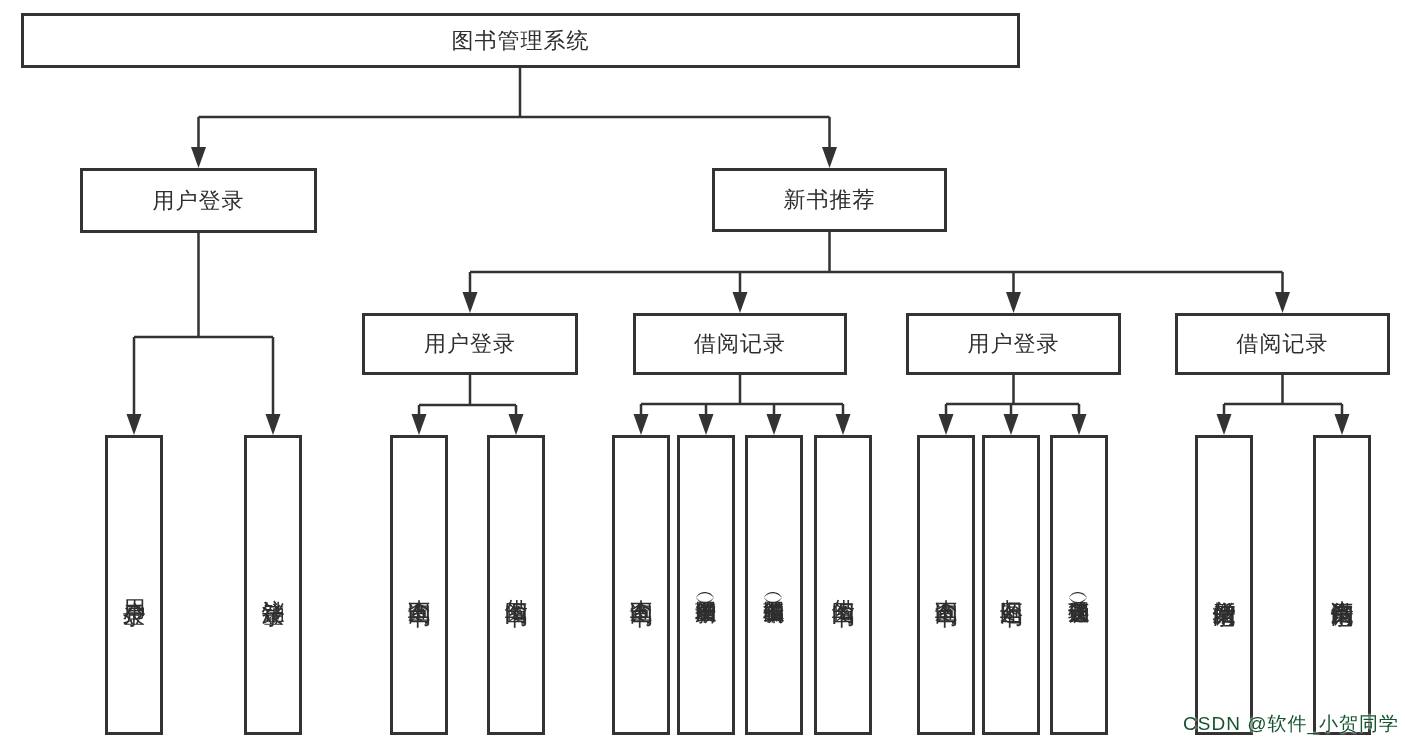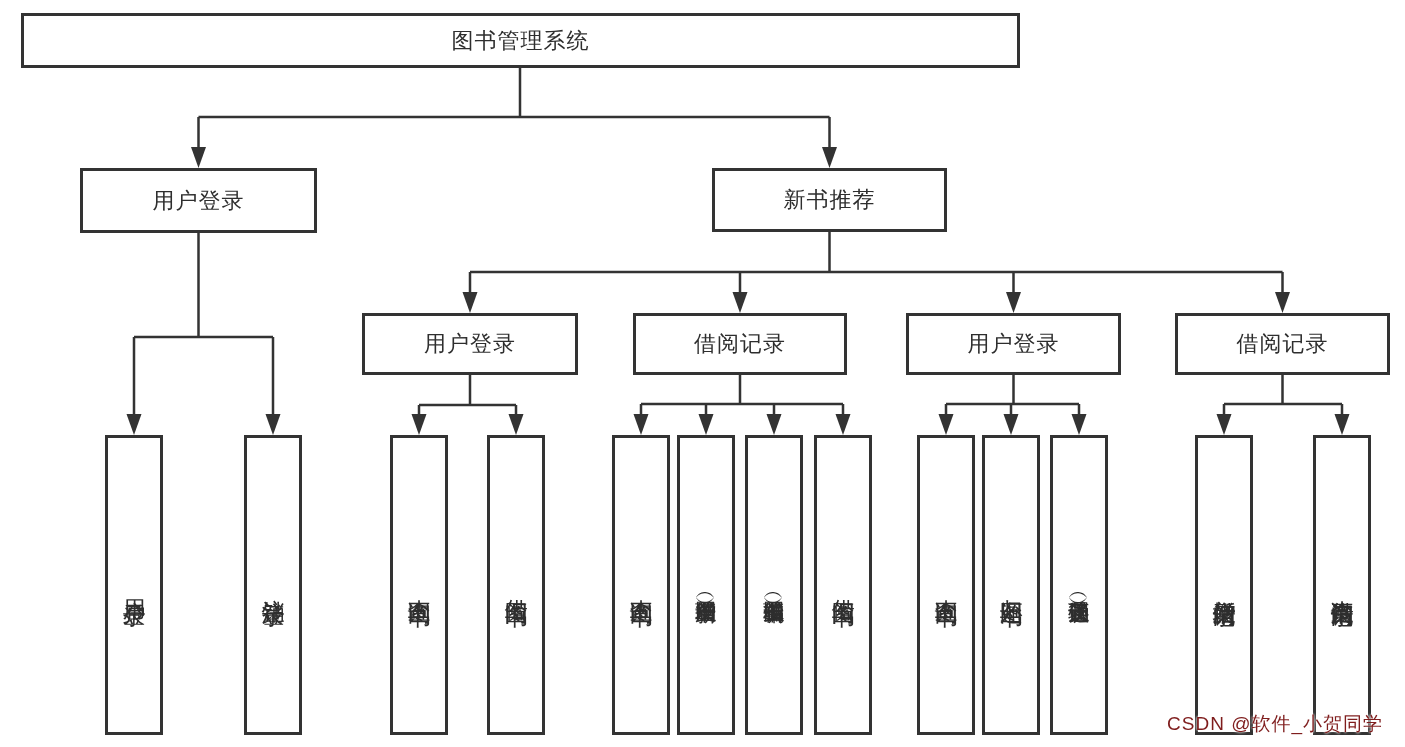--- a/index.html
+++ b/index.html
@@ -18,22 +18,22 @@
     border:3px solid #333333;box-sizing:border-box;
     display:flex;align-items:center;justify-content:center;
   }
   .vtext{
     writing-mode:vertical-rl;text-orientation:mixed;
     font-size:23px;line-height:1.55;letter-spacing:2px;white-space:nowrap;
   }
   .leaf.med .vtext{font-size:23px;line-height:1.45;letter-spacing:1px;}
   .leaf.long .vtext{font-size:21px;line-height:1.3;letter-spacing:0px;}
   .watermark{
-    position:absolute;right:22px;bottom:5px;z-index:5;
-    font-size:19px;color:#7f1d1d;text-shadow:0 0 3px #ffffff,0 0 2px #ffffff;
+    position:absolute;right:6px;bottom:5px;z-index:5;
+    font-size:19px;color:#14532d;text-shadow:0 0 3px #ffffff,0 0 2px #ffffff;
     letter-spacing:1px;
   }
 </style>
 </head>
 <body>
 
 <div class="canvas">
 
   <svg id="connectors" viewBox="0 0 1405 747">
       <g>

